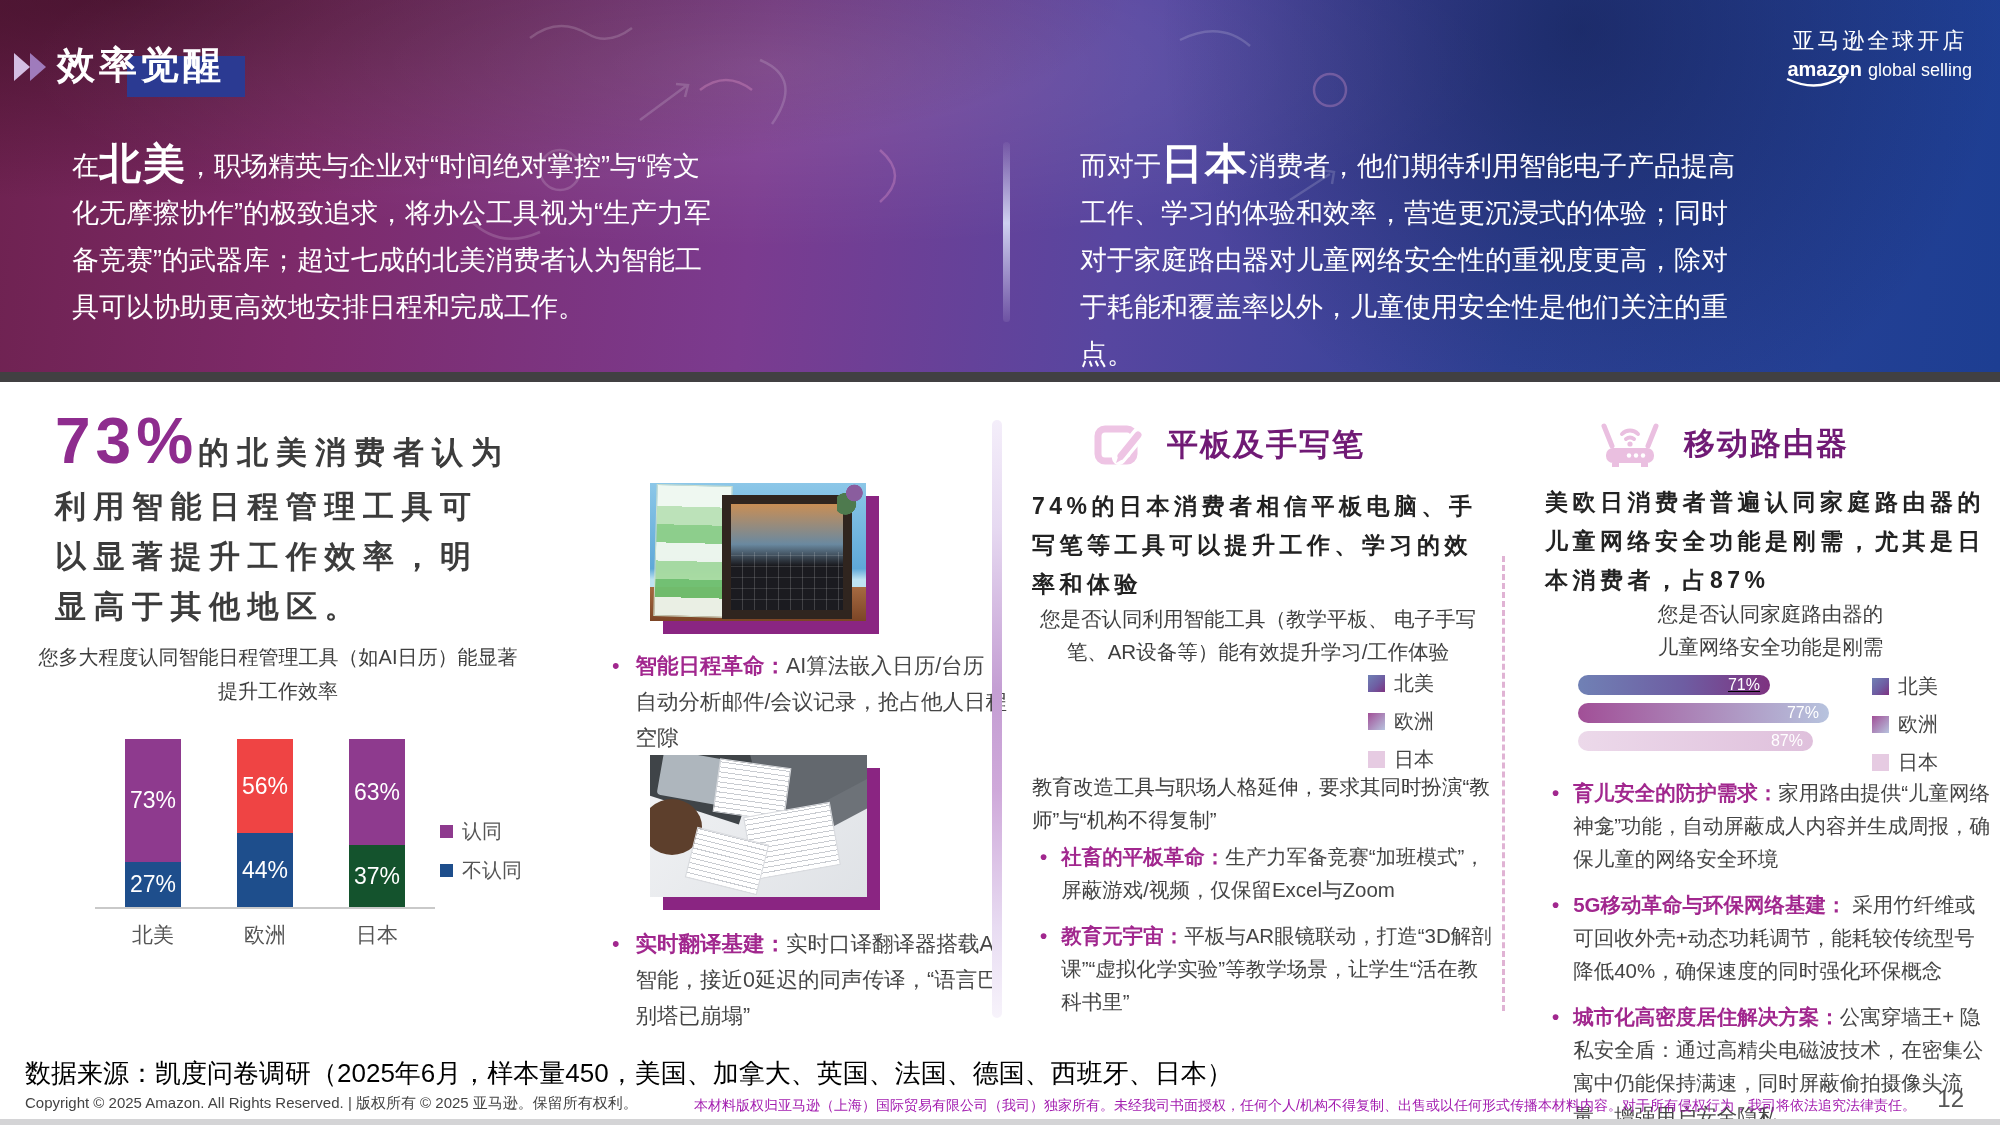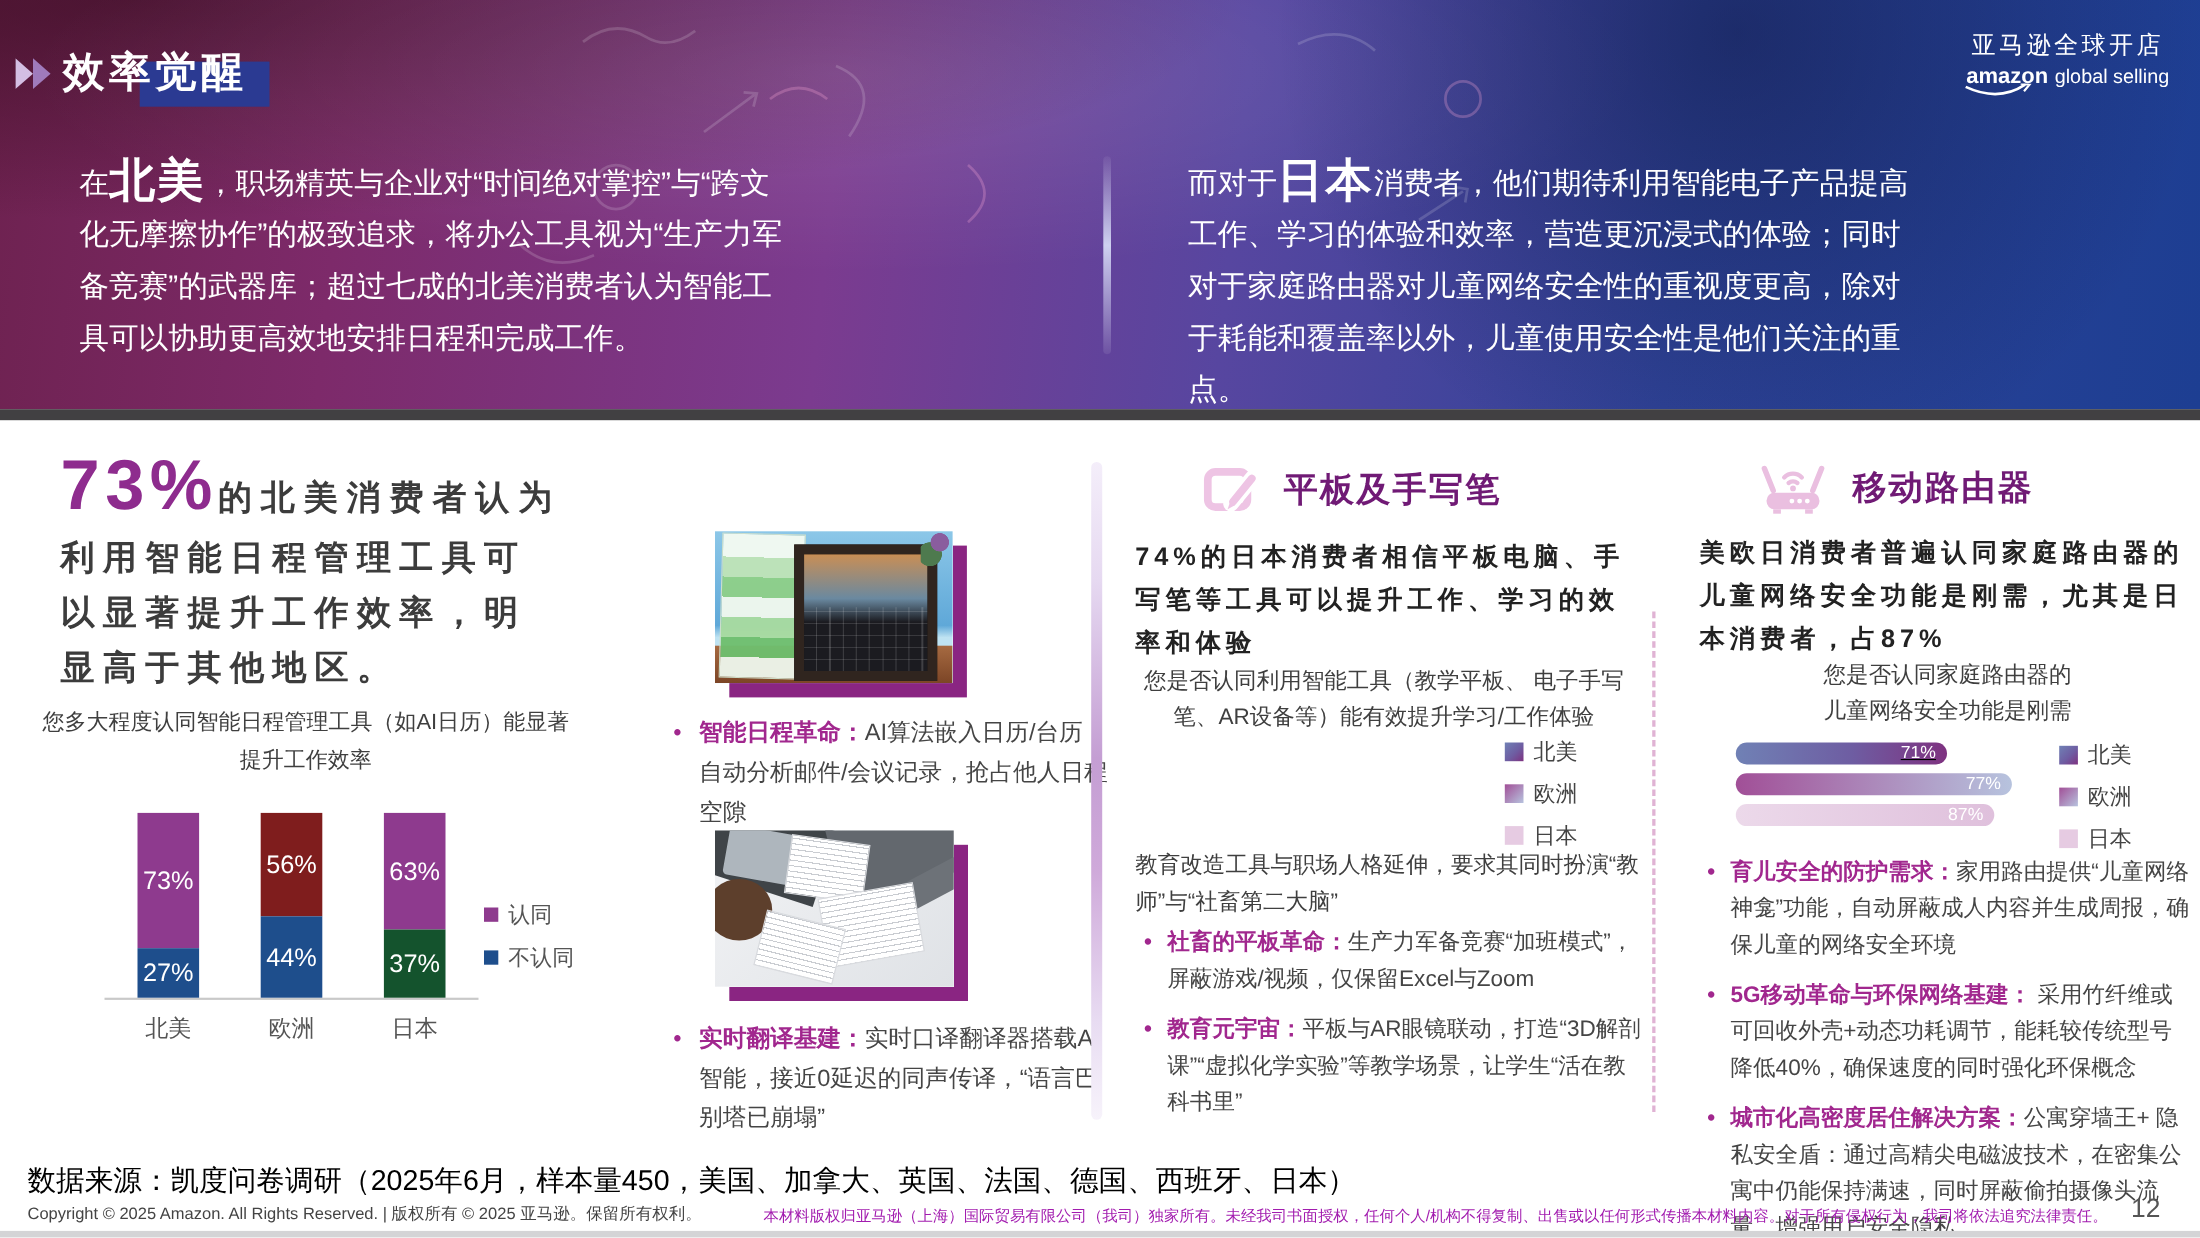--- a/index.html
+++ b/index.html
@@ -196,21 +196,21 @@
   <div class="stat-body">利用智能日程管理工具可以显著提升工作效率，明显高于其他地区。</div>
   <div class="chart-sub">您多大程度认同智能日程管理工具（如AI日历）能显著提升工作效率</div>
 
   <div class="stacked">
     <div class="bars">
         <div class="bar-col">
           <div class="seg" style="height: 123px; background: rgb(142, 58, 142);">73%</div>
           <div class="seg" style="height: 45px; background: rgb(30, 78, 140);">27%</div>
         </div>
         <div class="bar-col">
-          <div class="seg" style="height: 94px; background: #7f1d1d;">56%</div>
+          <div class="seg" style="height: 94px; background: #ef4444;">56%</div>
           <div class="seg" style="height: 74px; background: rgb(30, 78, 140);">44%</div>
         </div>
         <div class="bar-col">
           <div class="seg" style="height: 106px; background: rgb(142, 58, 142);">63%</div>
           <div class="seg" style="height: 62px; background: #14532d;">37%</div>
         </div>
       </div>
     <div class="axis"></div>
     <div class="cats">
         <div class="cat">北美</div>
@@ -283,21 +283,21 @@
       </div>
       <div class="li">
         <span class="sw sw1"></span>
         <span>欧洲</span>
       </div>
       <div class="li">
         <span class="sw sw2"></span>
         <span>日本</span>
       </div>
     </div>
-  <div class="intro">教育改造工具与职场人格延伸，要求其同时扮演“教师”与“社畜第二大脑”</div>
+  <div class="intro">教育改造工具与职场人格延伸，要求其同时扮演“教师”与“机构不得复制”</div>
   <div class="bullets bullets3">
     <div class="bl">
       <span class="bl-dot">•</span>
       <div><span class="lead-purple">社畜的平板革命：</span><span>生产力军备竞赛“加班模式”，屏蔽游戏/视频，仅保留Excel与Zoom</span></div>
     </div>
     <div class="bl">
       <span class="bl-dot">•</span>
       <div><span class="lead-purple">教育元宇宙：</span><span>平板与AR眼镜联动，打造“3D解剖课”“虚拟化学实验”等教学场景，让学生“活在教科书里”</span></div>
     </div>
   </div>

